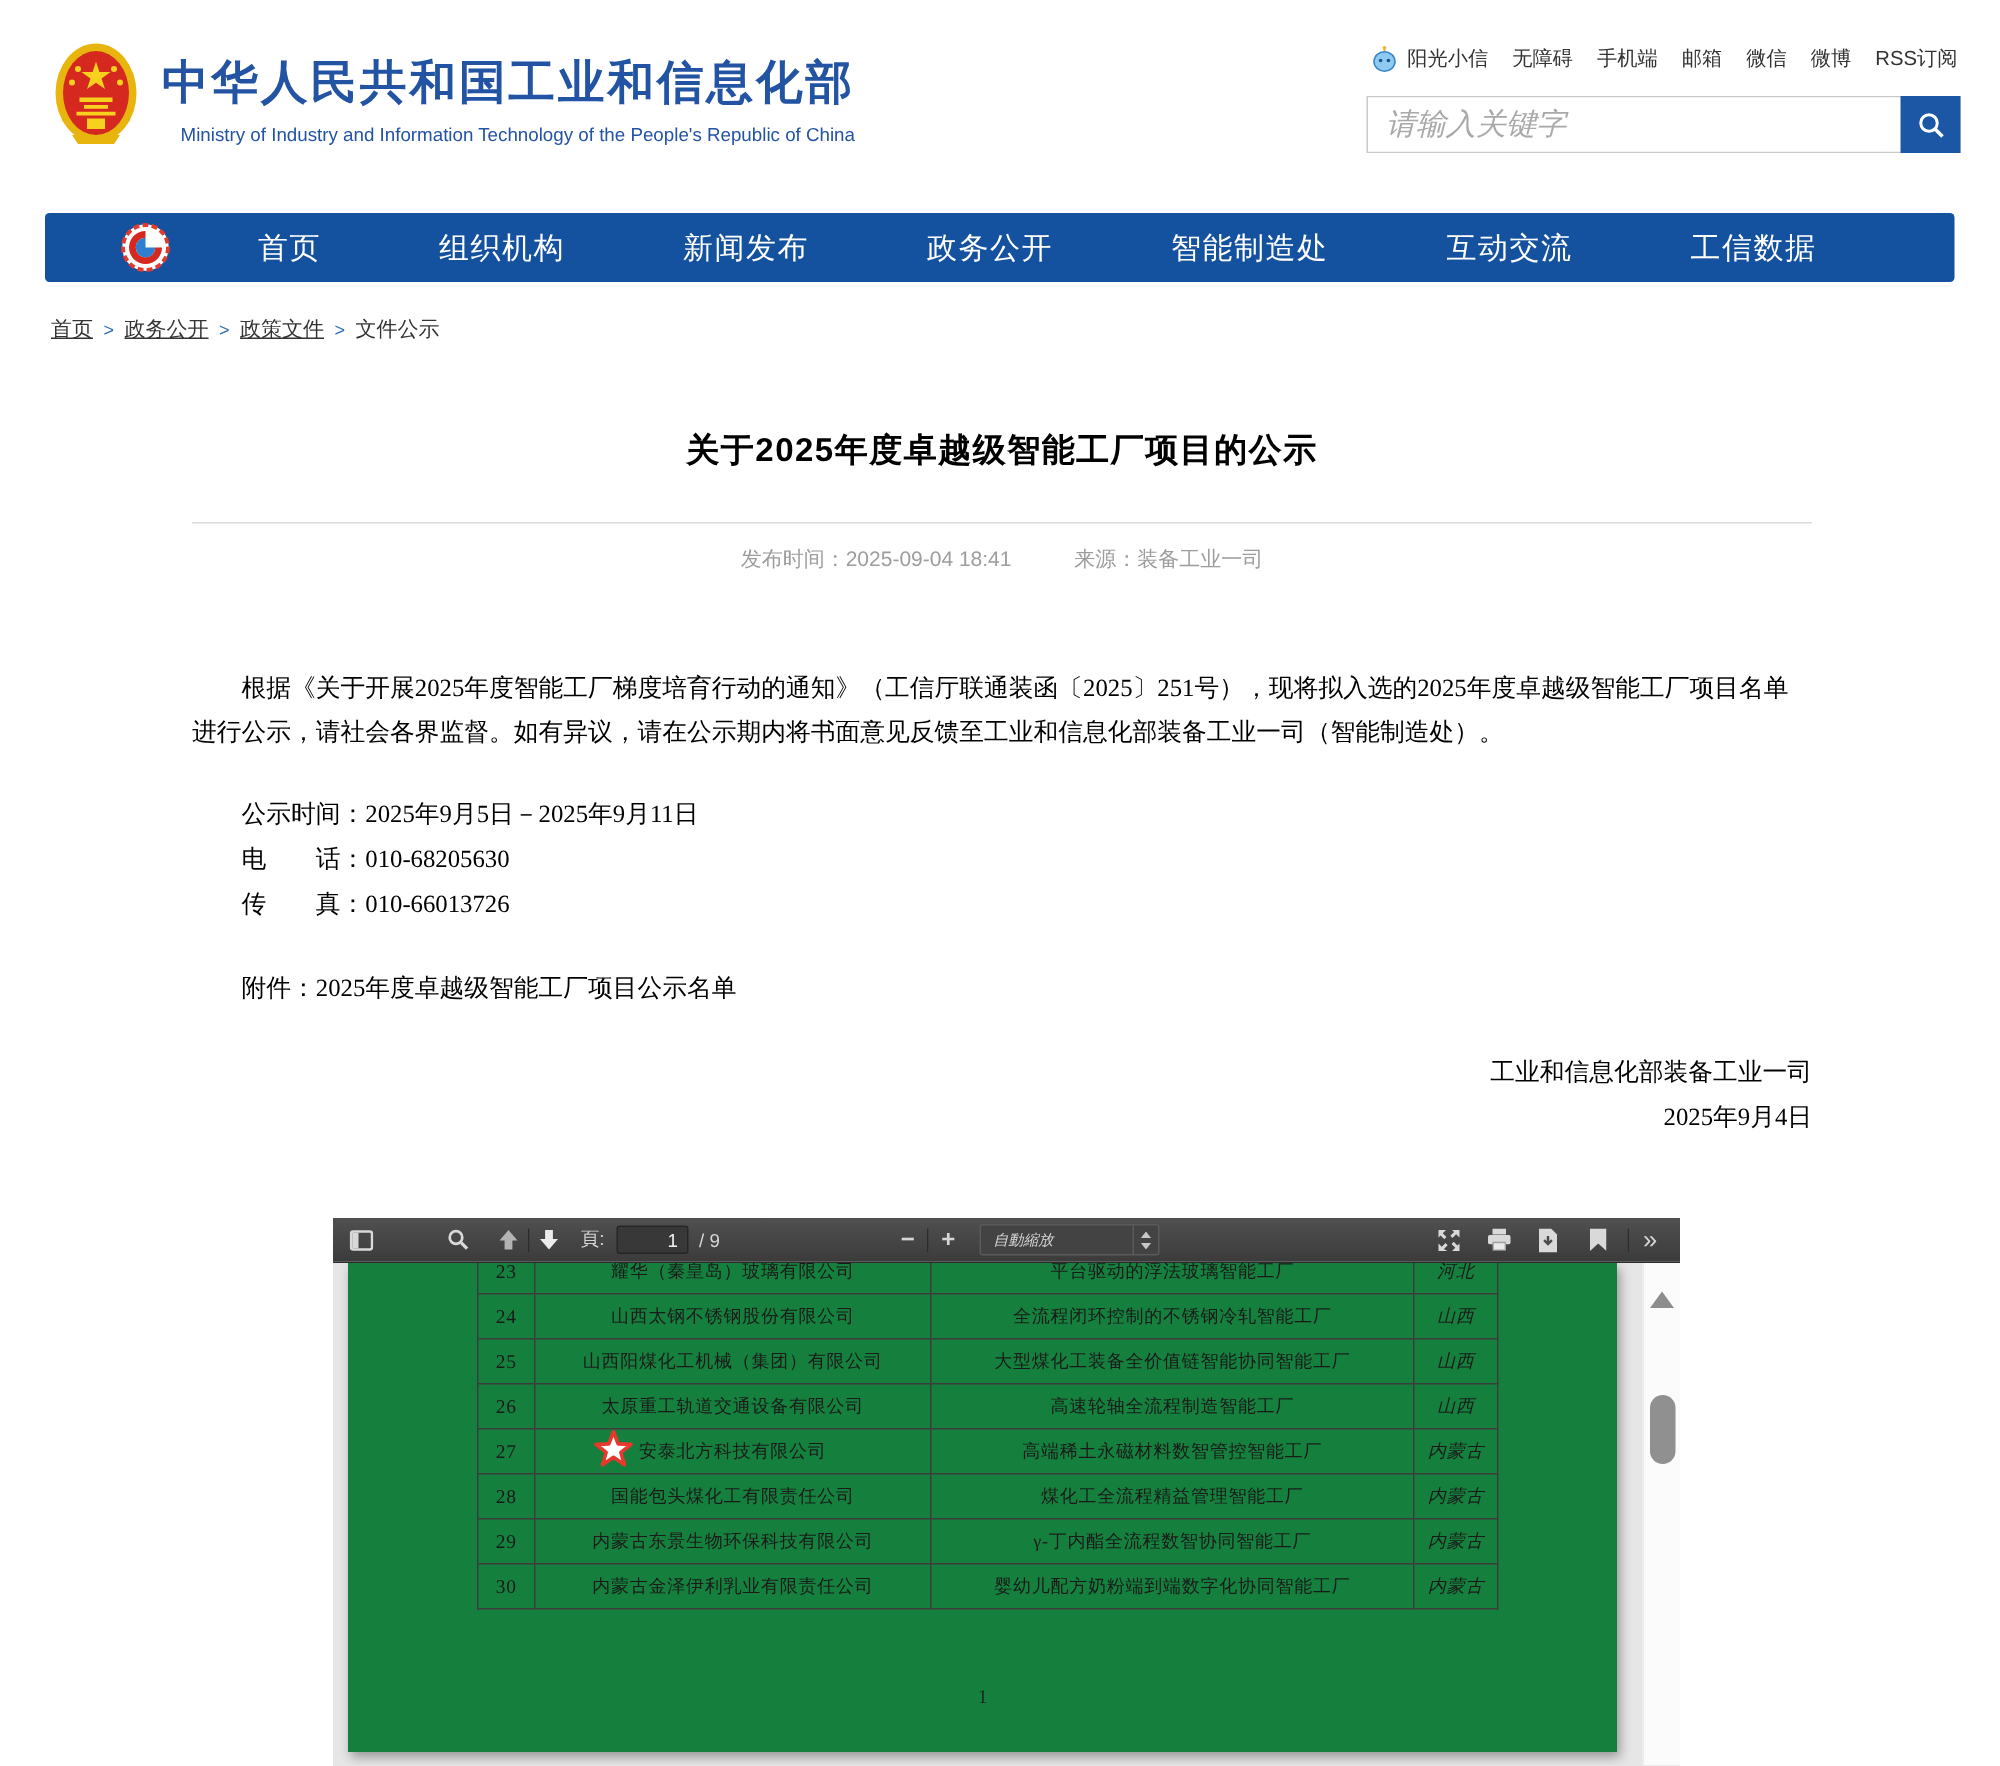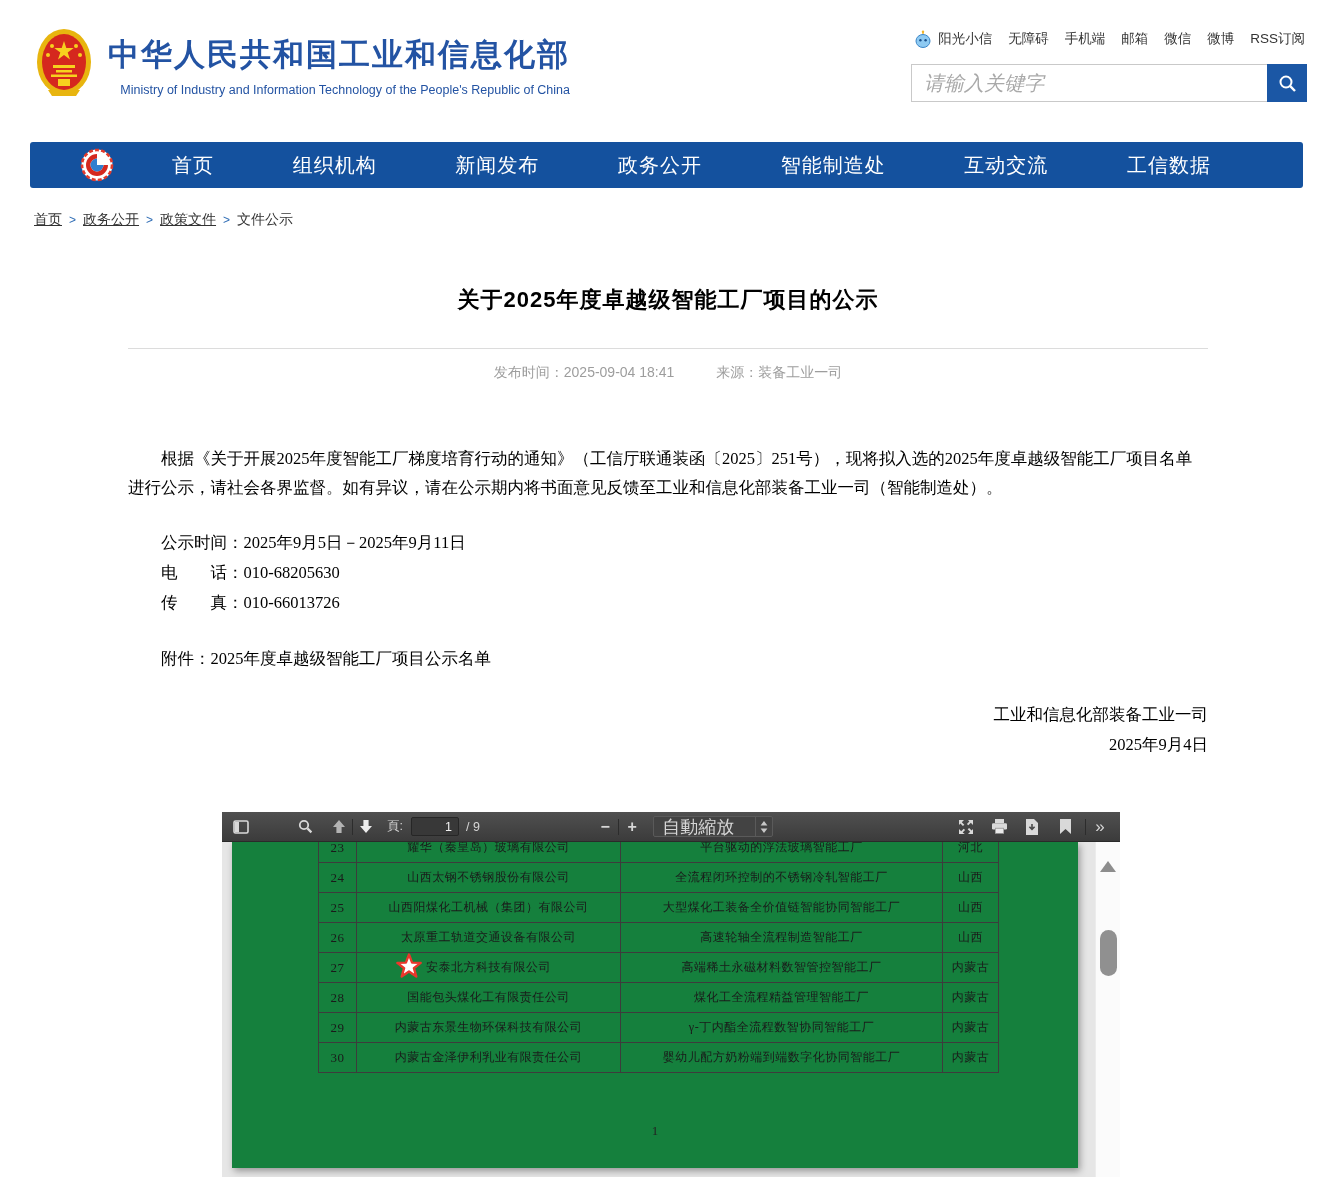--- a/index.html
+++ b/index.html
@@ -60,40 +60,40 @@
   .tb-btn { display:flex; align-items:center; justify-content:center; width:26px; height:24px;
     cursor:pointer; border-radius:2px; flex:none; }
   .tb-sep { width:1px; height:16px; background:#5c5c5c; border-left:1px solid #2c2c2c; flex:none; }
   .tb-label { font-size:12.5px; color:#d6d6d6; flex:none; }
   .page-input { width:48px; height:19px; background:#383838; border:1px solid #262626;
     border-radius:2px; color:#f0f0f0; font-size:12.5px; text-align:right; padding-right:6px;
     outline:none; flex:none; font-family:"Liberation Sans", sans-serif; }
   .zoom-select { position:relative; width:120px; height:21px; background:#434343;
     border:1px solid #5a5a5a; border-radius:2px; display:flex; align-items:center; cursor:pointer;
     flex:none; }
-  .zoom-select .zs-label { font-size:18px; padding-left:8px; flex:1; }
+  .zoom-select .zs-label { font-size:10px; padding-left:8px; flex:1;font-style:italic; }
   .zoom-select .zs-spin { border-left:1px solid #5a5a5a; height:100%; width:17px;
     display:flex; align-items:center; justify-content:center; }
   .tb-glyph { font-size:16px; color:#d6d6d6; font-weight:bold; }
   .tb-more { font-size:17px; color:#d6d6d6; letter-spacing:-2px; }
   .flex-gap { flex:1; }
 
   .pdf-body { position:relative; height:335px; overflow:hidden; }
   .pdf-page { position:absolute; left:10px; top:0; width:846px; height:326px; background:#15803d;
     box-shadow:2px 3px 7px rgba(0,0,0,.35); overflow:hidden; }
 
   .pdf-table-wrap { position:absolute; left:86px; top:-10px; }
   table.pdf-table { border-collapse:collapse; font-family:"Liberation Serif", serif;
     font-size:12px; color:#1a1a1a; }
   table.pdf-table td { border:1px solid #3c3c3c; height:30px; text-align:center;
     letter-spacing:0.5px; padding:0 4px; }
   td.col-no { width:38px; font-size:13px; letter-spacing:0; }
   td.col-company { width:264px; position:relative; }
   td.col-project { width:322px; }
-  td.col-prov { width:56px; }
+  td.col-prov { width:56px;font-style:italic; }
   .star-anno { position:absolute; left:38px; top:50%; transform:translateY(-50%); }
 
   .pdf-footer-num { position:absolute; left:0; right:0; top:281px; text-align:center;
     font-family:"Liberation Serif", serif; font-size:13px; color:#222; }
 
   .pdf-scrollbar { position:absolute; right:0; top:0; width:25px; height:335px; background:#fbfbfb;
     border-left:1px solid #ececec; }
   .scroll-up { position:absolute; top:19px; left:4px; width:0; height:0;
     border-left:8px solid transparent; border-right:8px solid transparent;
     border-bottom:11px solid #8d8d8d; cursor:pointer; }

